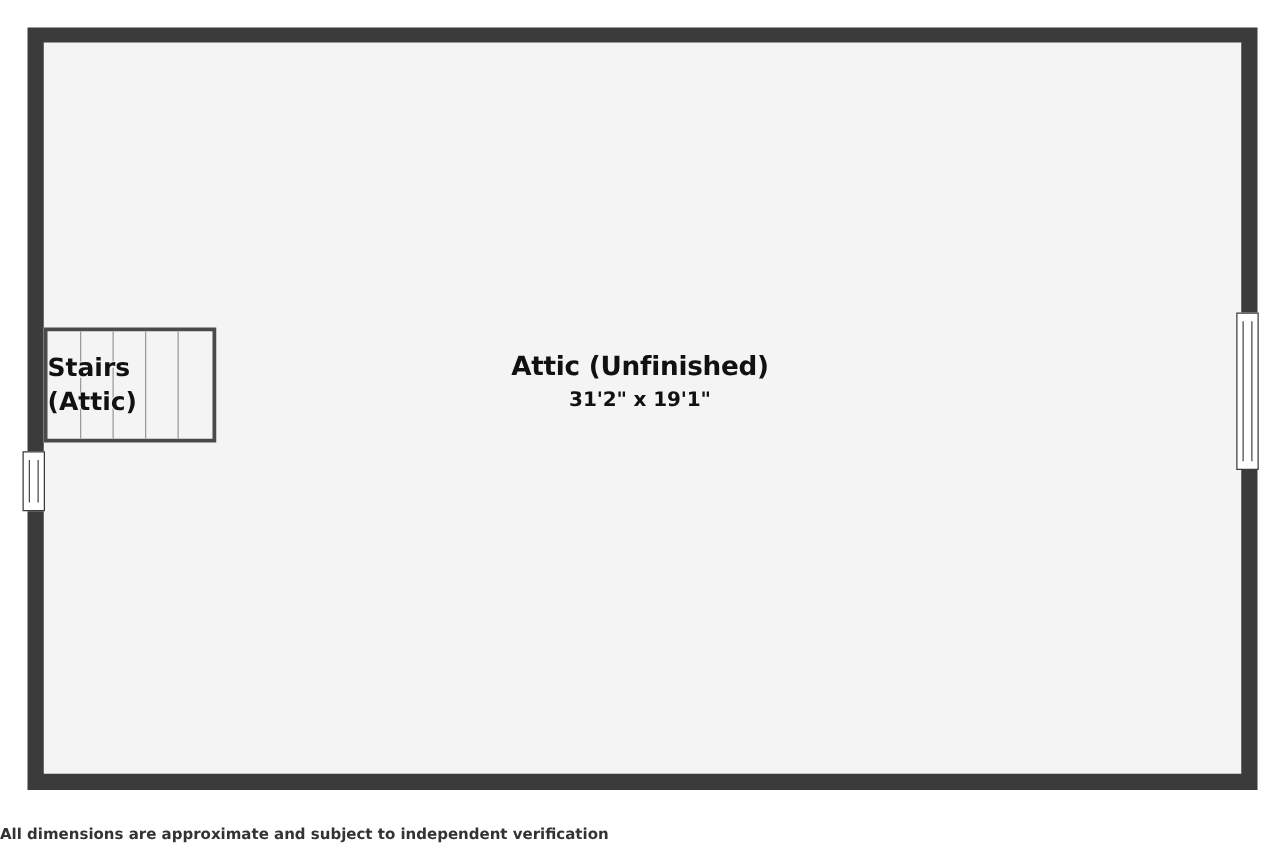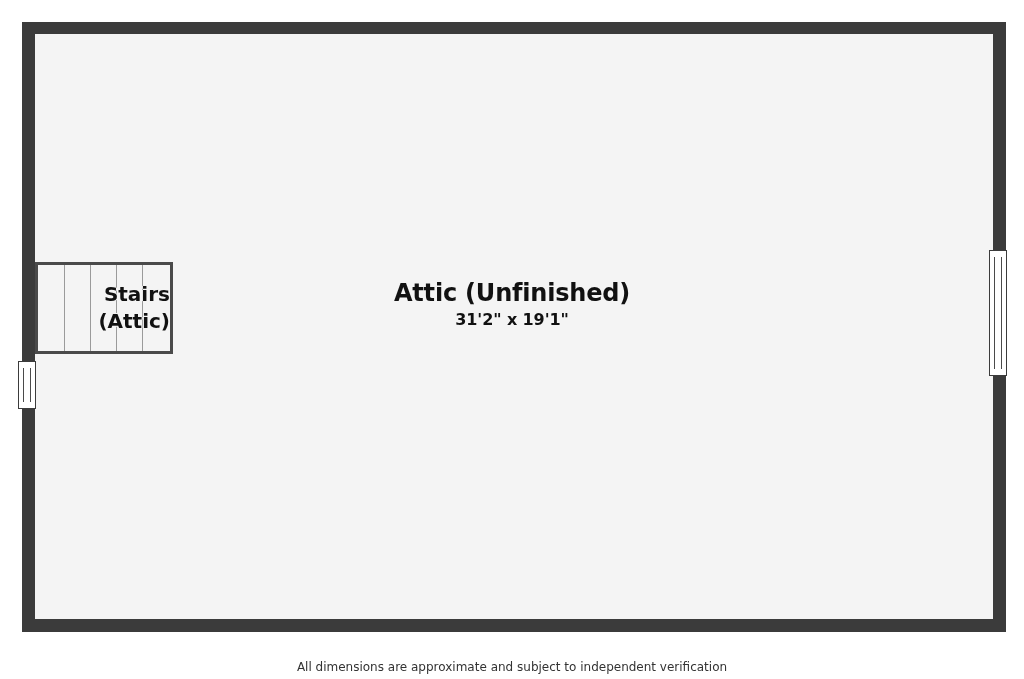--- a/index.html
+++ b/index.html
@@ -48,21 +48,21 @@
   
   .room-label {
     position: absolute;
     left: 0;
     top: 278px;
     width: 1024px;
     text-align: center;
     pointer-events: none;
   }
   .room-name {
-    font-size: 24px;
+    font-size: 21px;
     font-weight: bold;
     color: #111111;
     letter-spacing: -0.2px;
     line-height: 30px;
     white-space: nowrap;
   }
   .room-dims {
     font-size: 16px;
     font-weight: bold;
     color: #111111;
@@ -94,21 +94,21 @@
     bottom: 0;
     width: 1px;
     background: #9a9a9a;
   }
   .stairs-text {
     position: absolute;
     left: 0;
     right: 0;
     top: 50%;
     transform: translateY(-50%);
-    text-align: right;
+    text-align: left;
     font-size: 20px;
     font-weight: bold;
     color: #111111;
     line-height: 27px;
     z-index: 2;
     text-shadow:
        1px 0 0 #f4f4f4, -1px 0 0 #f4f4f4,
        0 1px 0 #f4f4f4, 0 -1px 0 #f4f4f4;
   }
 
@@ -144,25 +144,25 @@
     width: 18px;
     height: 126px;
   }
 
   
   .footer-note {
     position: absolute;
     left: 0;
     top: 659px;
     width: 1024px;
-    text-align: center;
     font-size: 12px;
     color: #333333;
     line-height: 16px;
     white-space: nowrap;
+    font-weight: bold;
   }
 </style>
 </head>
 <body>
 
 <div id="floorplan-page">
 
   <div class="building-shell">
     <div class="interior-floor"></div>
   </div>

